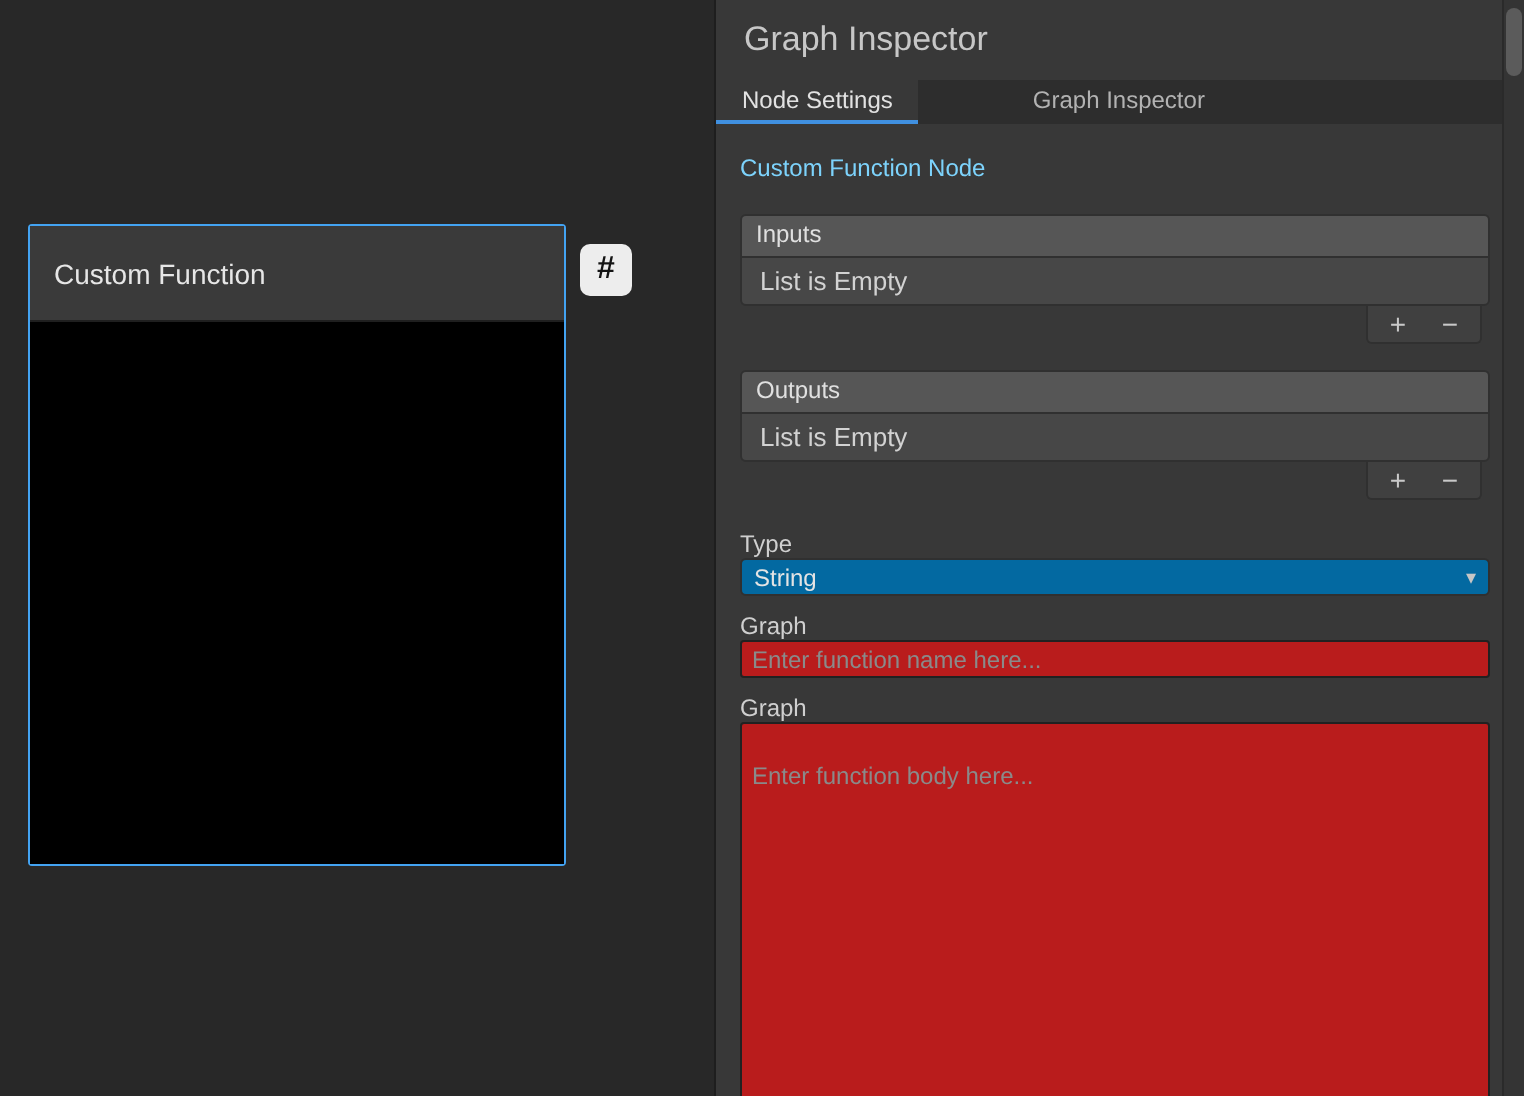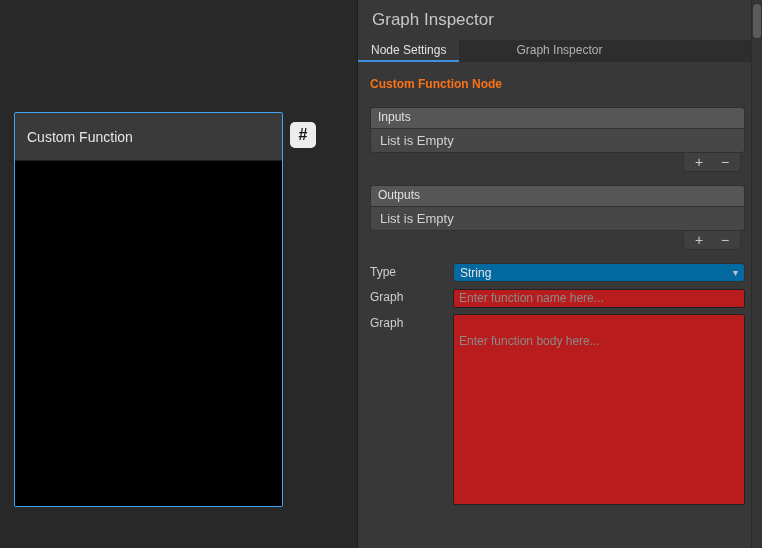--- a/index.html
+++ b/index.html
@@ -11,21 +11,21 @@
     position: relative;
   }
 
   
   .canvas {
     position: absolute; inset: 0;
     background: #282828;
   }
   .node {
     position: absolute; left: 14px; top: 112px;
-    width: 269px; height: 395px;
+    width: 269px; height: 321px;
     border: 1.5px solid #43a3f2;
     border-radius: 2px;
     display: flex; flex-direction: column;
     background: #f0abfc;
   }
   .node-header {
     height: 48px;
     background: #3a3a3a;
     border-bottom: 1px solid #1f1f1f;
     display: flex; align-items: center;
@@ -68,21 +68,21 @@
     font-size: 12px; color: #b2b2b2;
     cursor: pointer;
   }
   .tab.active {
     background: #383838;
     color: #e2e2e2;
     border-bottom: 2px solid #4090e0;
   }
   .content { padding: 15px 17px 0 12px; }
   .heading {
-    font-size: 12px; font-weight: bold; color: #f97316;
+    font-size: 12px; font-weight: normal; color: #7dd3fc;
     margin-bottom: 16px;
   }
 
   
   .list-section { margin-bottom: 13px; }
   .list-header {
     background: #565656;
     border: 1px solid #303030; border-bottom: none;
     border-radius: 3px 3px 0 0;
     height: 21px; line-height: 19px;
@@ -106,21 +106,21 @@
     border-radius: 0 0 3px 3px;
     display: flex; align-items: center; justify-content: space-evenly;
   }
   .mini-btn {
     color: #c9c9c9; font-size: 14px; line-height: 1;
     width: 22px; text-align: center;
     cursor: pointer; user-select: none;
   }
 
   
-  .form-row { display: flex; margin-bottom: 6px; }
+  .form-row { display: flex; margin-bottom: 6px; flex-direction: column; }
   .form-label {
     width: 83px; flex: none;
     font-size: 12px; color: #cfcfcf;
     padding-top: 2px;
   }
   .form-field { flex: 1; }
   .dropdown {
     height: 19px;
     background: #0369a1;
     border: 1px solid #303030;

